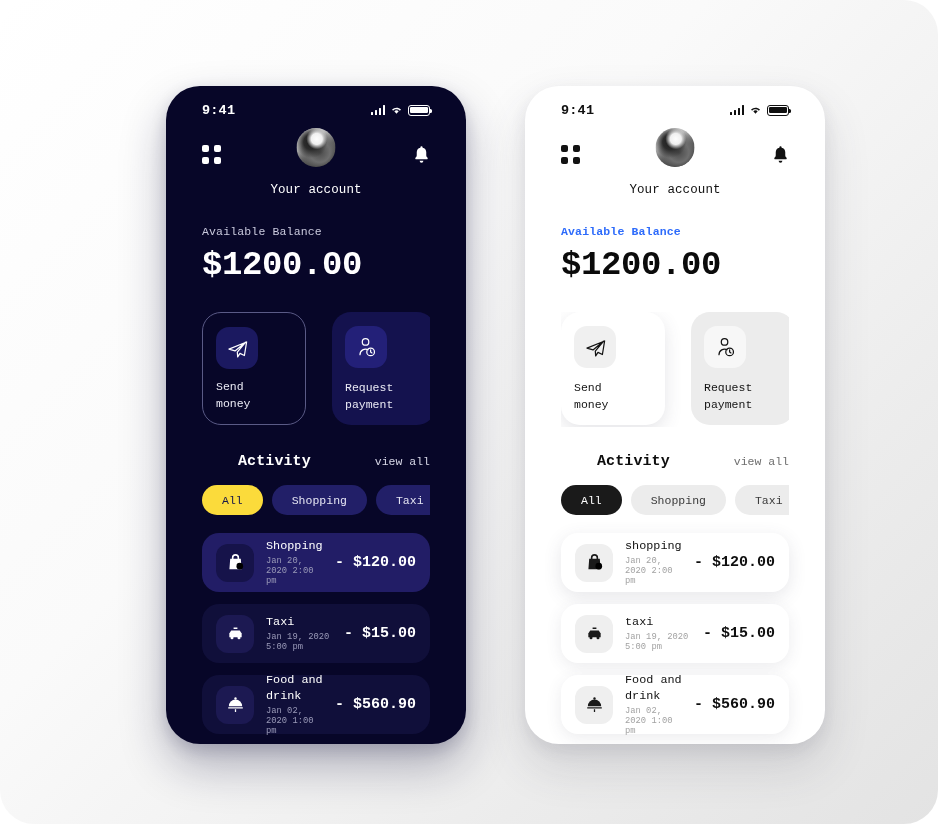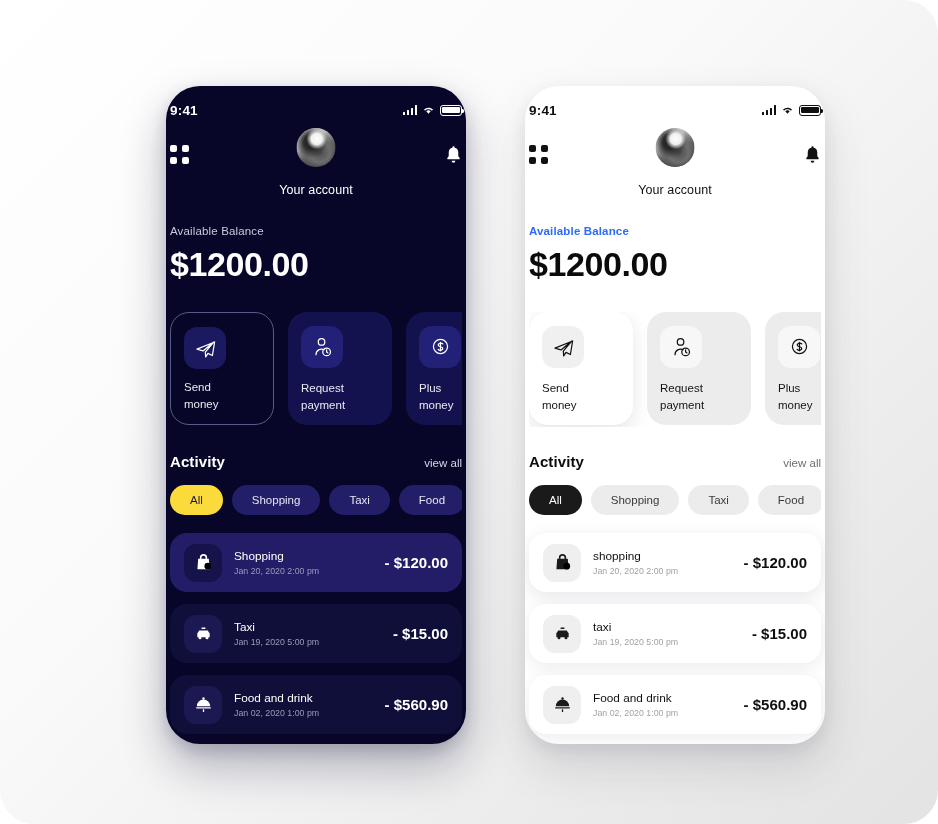--- a/index.html
+++ b/index.html
@@ -34,21 +34,21 @@
     background: #070628;
     box-shadow: 0 22px 46px rgba(20,20,60,0.30), 0 6px 16px rgba(20,20,60,0.16);
   }
   #phone-light {
     left: 525px;
     top: 86px;
     background: #ffffff;
     box-shadow: 0 22px 46px rgba(60,60,80,0.16), 0 6px 16px rgba(60,60,80,0.09);
   }
 
-  .screen { position: relative; width: 100%; height: 100%; padding: 0 4px; }
+  .screen { position: relative; width: 100%; height: 100%; padding: 0 36px; font-family: Liberation Mono, monospace; }
 
   
   .statusbar {
     height: 40px;
     display: flex;
     align-items: center;
     justify-content: space-between;
     padding-top: 8px;
   }
   .status-time { font-size: 13.5px; font-weight: bold; letter-spacing: 0.2px; }
@@ -138,21 +138,21 @@
     font-size: 34px;
     font-weight: bold;
     letter-spacing: -0.4px;
     margin-top: 8px;
   }
   .dark .balance-amount { color: #ffffff; }
   .light .balance-amount { color: #0b0b0b; }
 
   
   .actions-wrap { margin-top: 28px; height: 115px; overflow: hidden; }
-  .actions-row { display: flex; gap: 14px; }
+  .actions-row { display: flex; gap: 26px; }
   .action-card {
     flex: 0 0 104px;
     height: 113px;
     border-radius: 19px;
     padding: 14px 13px 12px 13px;
     display: flex;
     flex-direction: column;
     cursor: pointer;
   }
   .dark .action-card { background: #14124e; }
@@ -183,20 +183,21 @@
   }
   .dark .action-label { color: #e9e9f4; }
   .light .action-label { color: #141414; }
 
   
   .activity-head {
     margin-top: 26px;
     display: flex;
     align-items: baseline;
     justify-content: space-between;
+    margin-left: 36px;
   }
   .activity-title { font-size: 15px; font-weight: bold; letter-spacing: 0.1px; }
   .dark .activity-title { color: #ffffff; }
   .light .activity-title { color: #0d0d0d; }
   .viewall { font-size: 11.5px; cursor: pointer; }
   .dark .viewall { color: #d6d6e6; }
   .light .viewall { color: #6e6e6e; }
 
   
   .chips-wrap { margin-top: 15px; height: 32px; overflow: hidden; }

